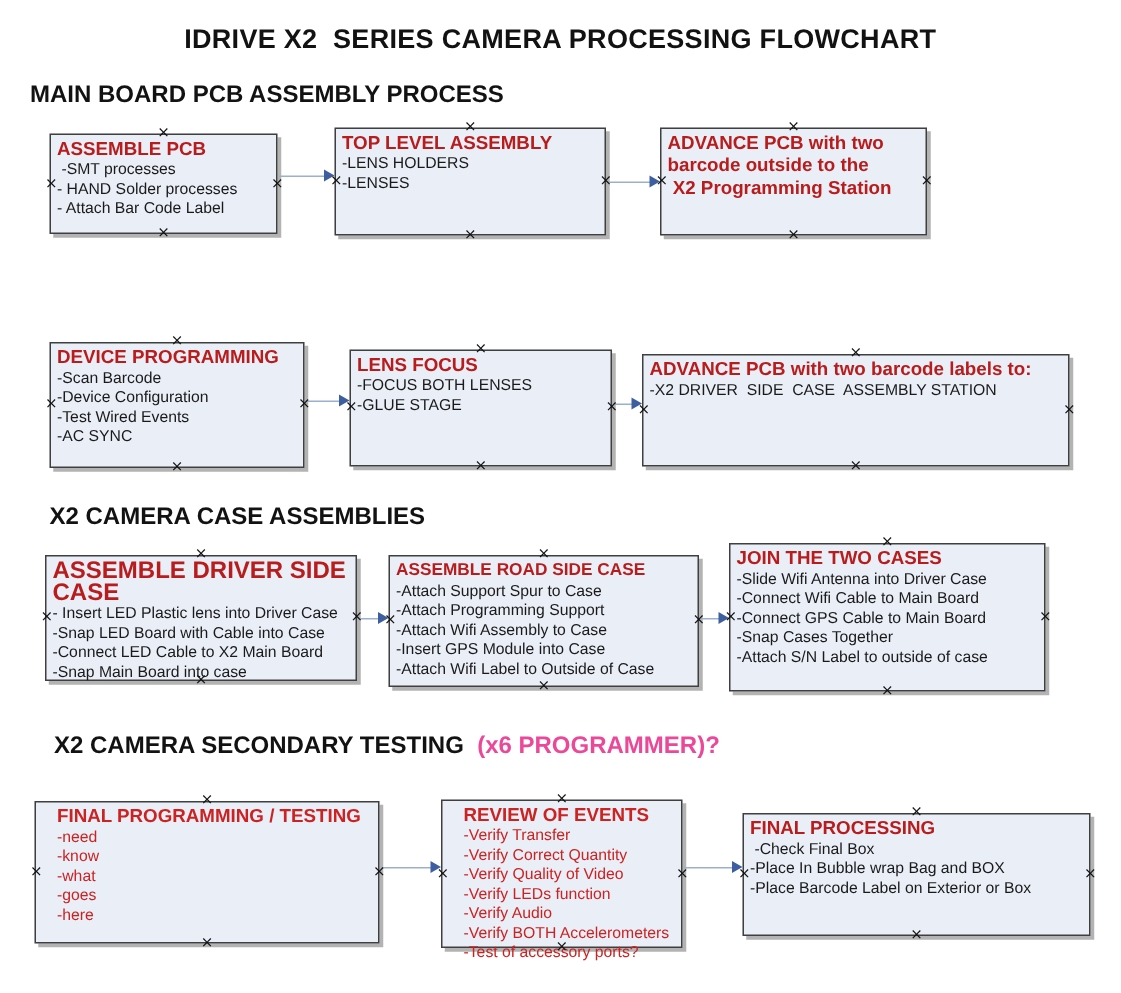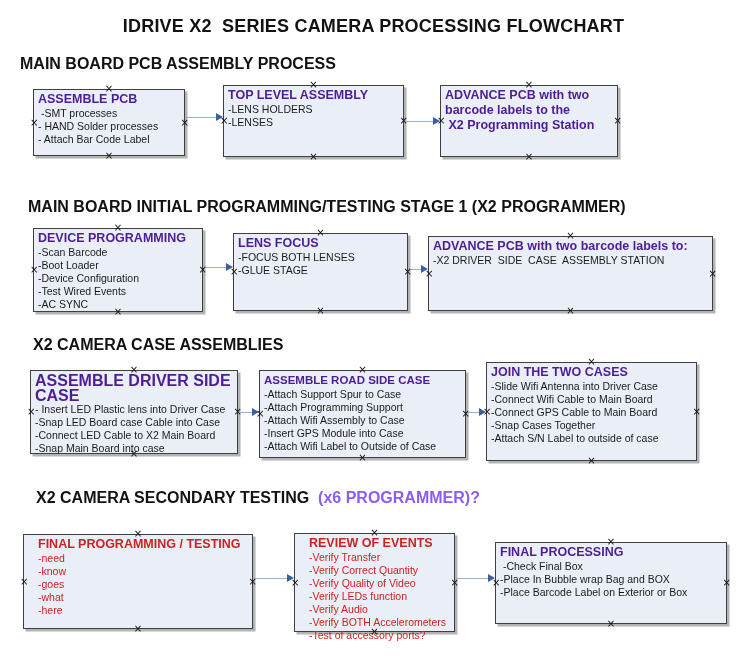--- a/index.html
+++ b/index.html
@@ -7,27 +7,27 @@
     position:relative; width:747px; height:662px; background:#ffffff;
     font-family:"Liberation Sans", sans-serif; overflow:hidden;text-decoration:underline;
   }
   .main-title {
     position:absolute; top:16px; left:0; width:100%; text-align:center;
     font-weight:bold; font-size:18px; color:#121212; white-space:pre; letter-spacing:0.2px;
   }
   .sec-h {
     position:absolute; font-weight:bold; font-size:16px; color:#121212; white-space:pre;
   }
-  .sec-h .red-part { color:#8b5cf6; white-space:pre; }
+  .sec-h .red-part { color:#ec4899; white-space:pre; }
   .fbox {
     position:absolute; background:#e9eef7; border:1.5px solid #3f3f3f;
     box-shadow:2.5px 2.5px 0 rgba(128,128,128,0.6);
     padding:2px 4px; box-sizing:border-box; overflow:visible;
   }
-  .bt { font-weight:bold; font-size:12.5px; line-height:15px; color:#4c1d95; white-space:pre-wrap; }
+  .bt { font-weight:bold; font-size:12.5px; line-height:15px; color:#b91c1c; white-space:pre-wrap; }
   .bi { font-size:10.5px; line-height:13px; color:#1a1a1a; white-space:pre-wrap; }
   .fbox.red .bt, .fbox.red .bi { color:#cc2222;padding-left:10px; }
   .cx {
     position:absolute; font-size:10px; line-height:8px; color:#111;
     font-family:"DejaVu Sans", sans-serif; z-index:3; pointer-events:none;
   }
   .cx.t { top:-5px; left:50%; transform:translateX(-50%); }
   .cx.b { bottom:-5px; left:50%; transform:translateX(-50%); }
   .cx.l { left:-4px; top:50%; transform:translateY(-50%); }
   .cx.r { right:-5px; top:50%; transform:translateY(-50%); }
@@ -78,34 +78,32 @@
       <span class="shaft"></span>
       <span class="head"></span>
     </div>
 
   <div class="fbox" style="left:440px; top:85px; width:178px; height:72px;">
     <span class="cx t">×</span>
       <span class="cx b">×</span>
       <span class="cx l">×</span>
       <span class="cx r">×</span>
     <div class="bt">ADVANCE PCB with two
-barcode labels to the
+barcode outside to the
  X2 Programming Station</div>
   </div>
 
-  <div class="sec-h" style="left:28px; top:198px;">MAIN BOARD INITIAL PROGRAMMING/TESTING STAGE 1 (X2 PROGRAMMER)</div>
 
   <div class="fbox" style="left:33px; top:228px; width:170px; height:84px;">
     <span class="cx t">×</span>
       <span class="cx b">×</span>
       <span class="cx l">×</span>
       <span class="cx r">×</span>
     <div class="bt">DEVICE PROGRAMMING</div>
     <div class="bi">-Scan Barcode</div>
-    <div class="bi">-Boot Loader</div>
     <div class="bi">-Device Configuration</div>
     <div class="bi">-Test Wired Events</div>
     <div class="bi">-AC SYNC</div>
   </div>
 
   <div class="arrow" style="left:204px; top:263px; width:29px;">
       <span class="shaft"></span>
       <span class="head"></span>
     </div>
 
@@ -135,21 +133,21 @@
 
   <div class="sec-h" style="left:33px; top:336px;">X2 CAMERA CASE ASSEMBLIES</div>
 
   <div class="fbox" style="left:30px; top:370px; width:208px; height:84px;">
     <span class="cx t">×</span>
       <span class="cx b">×</span>
       <span class="cx l">×</span>
       <span class="cx r">×</span>
     <div class="bt" style="font-size:16px;">ASSEMBLE DRIVER SIDE CASE</div>
     <div class="bi">- Insert LED Plastic lens into Driver Case</div>
-    <div class="bi">-Snap LED Board case Cable into Case</div>
+    <div class="bi">-Snap LED Board with Cable into Case</div>
     <div class="bi">-Connect LED Cable to X2 Main Board</div>
     <div class="bi">-Snap Main Board into case</div>
   </div>
 
   <div class="arrow" style="left:239px; top:408px; width:20px;">
       <span class="shaft"></span>
       <span class="head"></span>
     </div>
 
   <div class="fbox" style="left:259px; top:370px; width:207px; height:88px;">
@@ -186,22 +184,22 @@
   <div class="sec-h" style="left:36px; top:489px;"><span>X2 CAMERA SECONDARY TESTING </span><span class="red-part"> (x6 PROGRAMMER)?</span></div>
 
   <div class="fbox red" style="left:23px; top:534px; width:230px; height:95px;">
     <span class="cx t">×</span>
       <span class="cx b">×</span>
       <span class="cx l">×</span>
       <span class="cx r">×</span>
     <div class="bt">FINAL PROGRAMMING / TESTING</div>
     <div class="bi">-need</div>
     <div class="bi">-know</div>
+    <div class="bi">-what</div>
     <div class="bi">-goes</div>
-    <div class="bi">-what</div>
     <div class="bi">-here</div>
   </div>
 
   <div class="arrow" style="left:254px; top:574px; width:40px;">
       <span class="shaft"></span>
       <span class="head"></span>
     </div>
 
   <div class="fbox red" style="left:294px; top:533px; width:161px; height:99px;">
     <span class="cx t">×</span>

